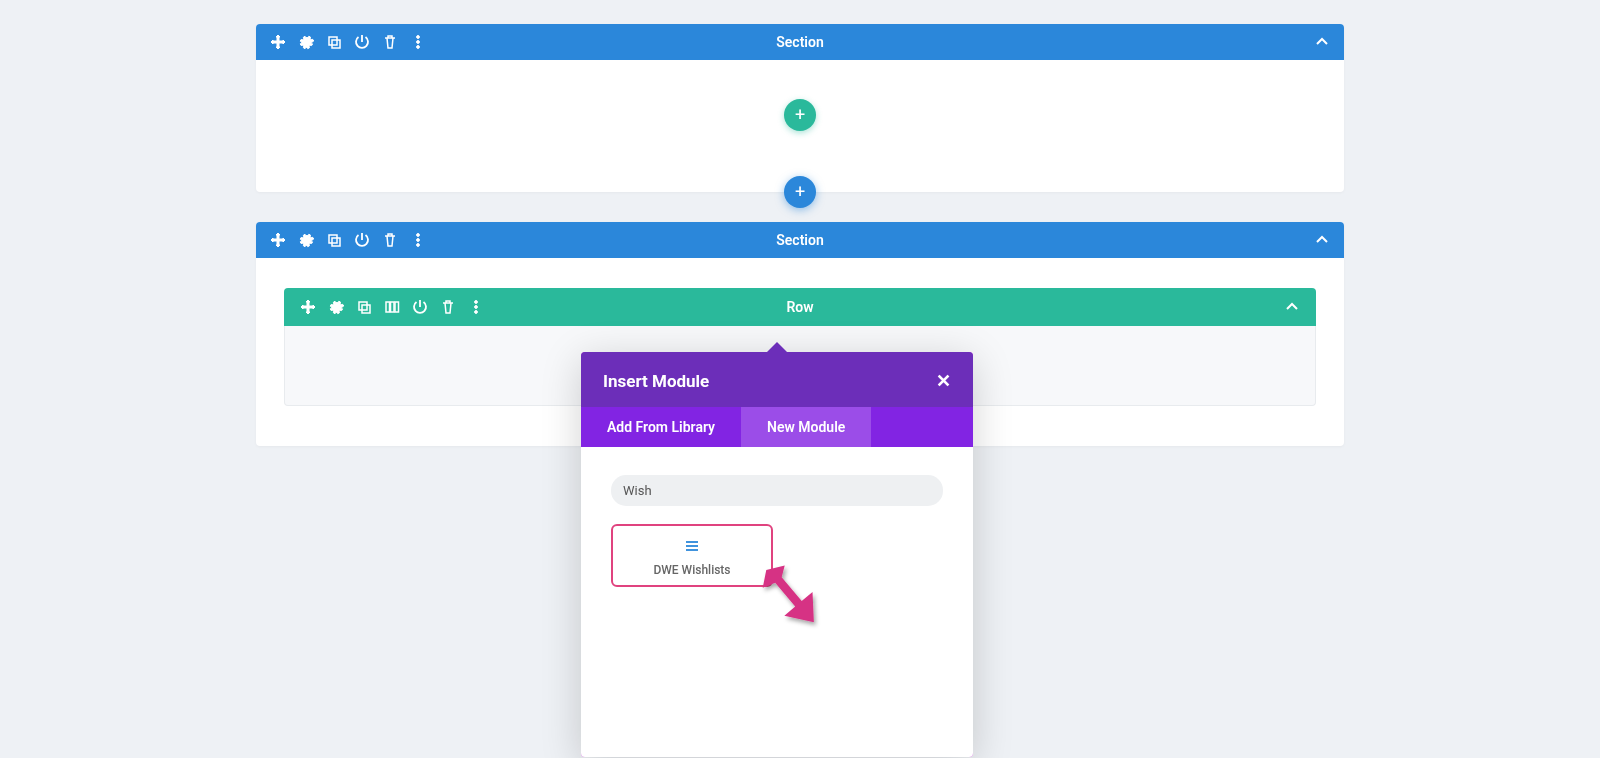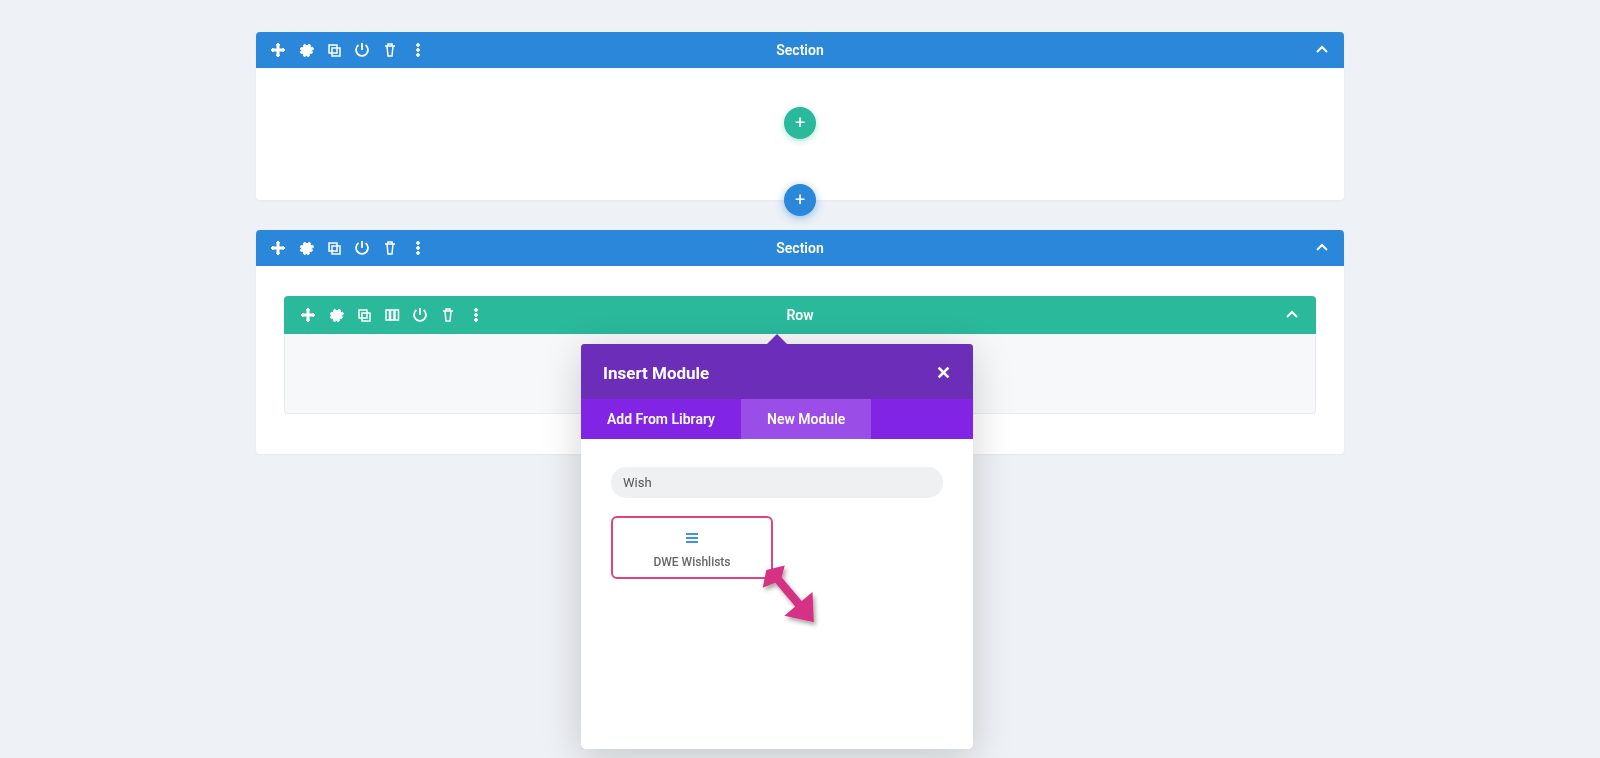--- a/index.html
+++ b/index.html
@@ -1,18 +1,18 @@
 <!DOCTYPE html>
 <html><head>
 <meta charset="utf-8">
 <style>
 * { margin: 0; padding: 0; box-sizing: border-box; font-family: -apple-system, BlinkMacSystemFont, "Segoe UI", Roboto, Helvetica, Arial, sans-serif; }
 body { background: #eef1f5; width: 1600px; height: 758px; overflow: hidden; position: relative; }
 
-.canvas { padding: 32px 256px 0; }
+.canvas { padding: 24px 256px 0; }
 
 .section-wrapper { background: #fff; border-radius: 4px; margin-bottom: 30px; position: relative; box-shadow: 0 1px 3px rgba(0,0,0,0.04); }
 
 .section-header { background: #2b87da; color: #fff; display: flex; align-items: center; height: 36px; border-radius: 4px 4px 0 0; position: relative; }
 .section-header .toolbar { display: flex; align-items: center; gap: 12px; padding-left: 14px; }
 .section-header .title { position: absolute; left: 50%; transform: translateX(-50%); font-weight: 600; font-size: 14px; }
 .section-header .collapse { position: absolute; right: 14px; }
 
 .row-header { background: #2ab99b; color: #fff; display: flex; align-items: center; height: 38px; border-radius: 4px 4px 0 0; position: relative; }
 .row-header .toolbar { display: flex; align-items: center; gap: 12px; padding-left: 16px; }
@@ -23,21 +23,21 @@
 .icon svg { width: 16px; height: 16px; fill: currentColor; stroke: currentColor; }
 
 .section-body-empty { height: 132px; position: relative; }
 .add-row-btn { position: absolute; left: 50%; top: 42%; transform: translate(-50%,-50%); width: 32px; height: 32px; background: #2ab99b; border-radius: 50%; display: flex; align-items: center; justify-content: center; color: #fff; cursor: pointer; box-shadow: 0 2px 6px rgba(42,185,155,0.4); }
 .add-section-btn-between { position: absolute; left: 50%; bottom: -16px; transform: translateX(-50%); width: 32px; height: 32px; background: #2b87da; border-radius: 50%; display: flex; align-items: center; justify-content: center; color: #fff; cursor: pointer; box-shadow: 0 2px 8px rgba(43,135,218,0.5); z-index: 5; }
 
 .section-body-rows { padding: 30px 28px 40px; }
 .row-box { border-radius: 4px; overflow: visible; }
 .row-body { background: #f7f8fa; height: 80px; border-left: 1px solid #e8ebee; border-right: 1px solid #e8ebee; border-bottom: 1px solid #e8ebee; border-radius: 0 0 4px 4px; position: relative; }
 
-.modal { position: absolute; left: 581px; top: 344px; width: 392px; background: #d946ef; border-radius: 4px; box-shadow: 0 8px 40px rgba(0,0,0,0.18); z-index: 50; }
+.modal { position: absolute; left: 581px; top: 352px; width: 392px; background: #d946ef; border-radius: 4px; box-shadow: 0 8px 40px rgba(0,0,0,0.18); z-index: 50; }
 .modal-arrow { position: absolute; top: -10px; left: 50%; transform: translateX(-50%); width: 0; height: 0; border-left: 12px solid transparent; border-right: 12px solid transparent; border-bottom: 12px solid #6c2eb9; }
 .modal-head { background: #6c2eb9; color: #fff; padding: 18px 22px 16px; display: flex; align-items: center; justify-content: space-between; border-radius: 4px 4px 0 0; }
 .modal-title { font-size: 17px; font-weight: 700; }
 .modal-close { font-size: 18px; font-weight: 700; cursor: pointer; }
 .modal-tabs { background: #8224e3; display: flex; }
 .modal-tab { flex: none; padding: 12px 26px; font-size: 14px; font-weight: 600; color: #fff; cursor: pointer; }
 .modal-tab.active { background: #9b4de8; }
 .modal-body { padding: 28px 30px 170px; background:#fff; border-radius: 0 0 4px 4px; }
 .search-input { width: 100%; background: #eef0f2; border: none; border-radius: 15px; padding: 8px 12px; font-size: 13px; color: #555; outline: none; }
 .module-grid { margin-top: 18px; }

